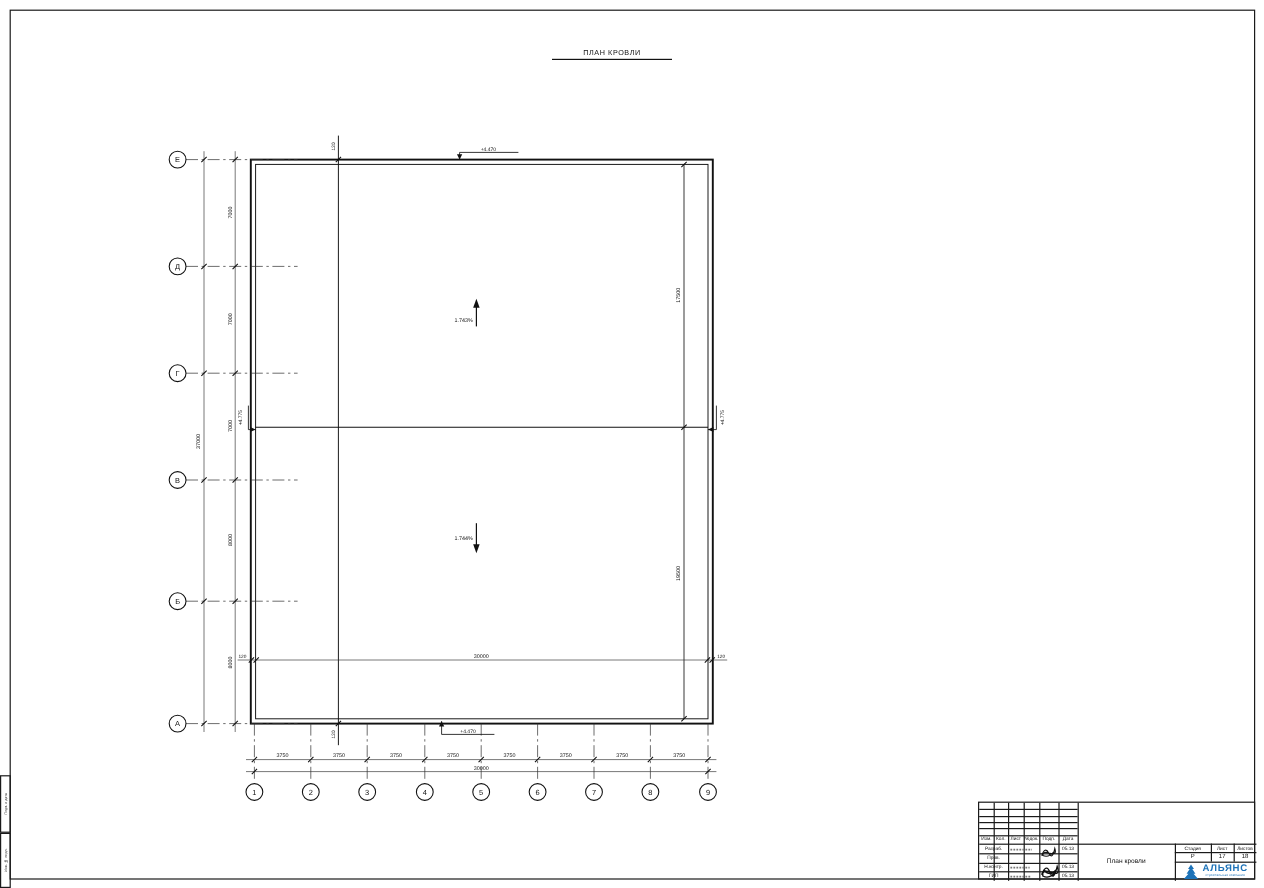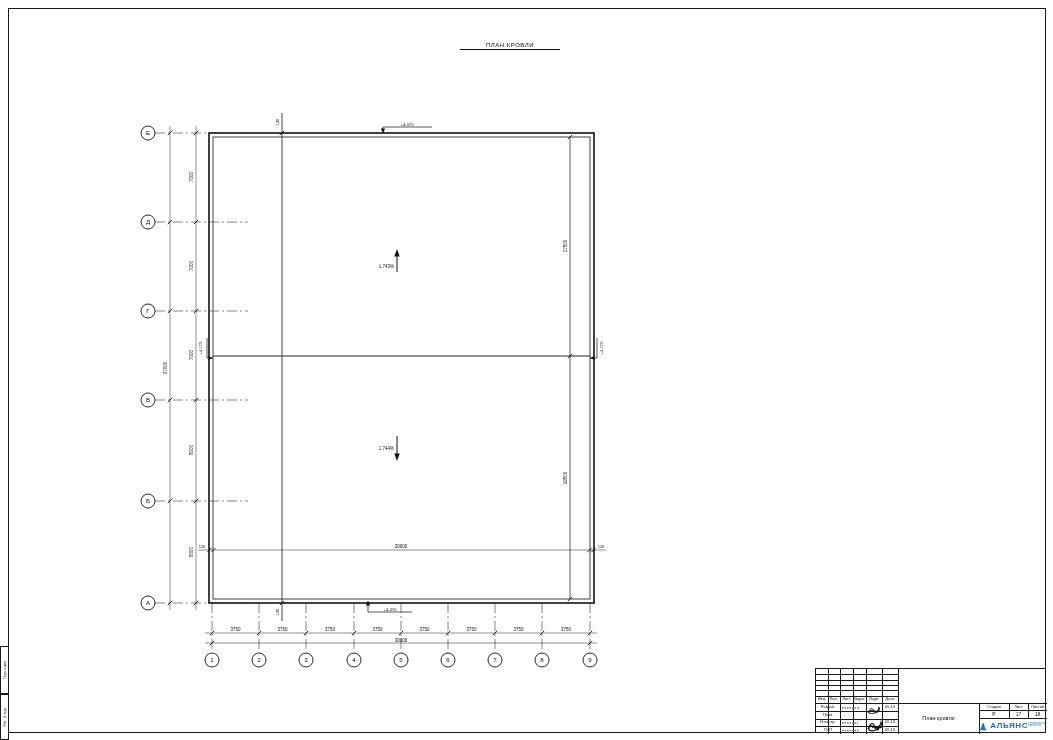--- a/index.html
+++ b/index.html
@@ -13,21 +13,21 @@
   .tb{position:absolute;left:815px;top:668px;width:231px;height:65px;border:1.4px solid #1a1a1a;
       box-sizing:border-box;font-size:4px;}
   .tb .vl,.tb .hl{position:absolute;background:#1a1a1a;}
   .tb .vl{width:0.7px;}
   .tb .hl{height:0.7px;}
   .tb .cell{position:absolute;display:flex;align-items:center;justify-content:center;
             text-align:center;line-height:1;}
   .tb .stval{font-size:5px;}
   .tb .doctitle{font-size:5.5px;}
   .logo{position:absolute;display:flex;align-items:center;justify-content:center;gap:3px;}
-  .logo .wordwrap{display:flex;flex-direction:row;line-height:1;}
+  .logo .wordwrap{display:flex;flex-direction:column;align-items:center;line-height:1;}
   .logo .word{font-weight:bold;font-size:8px;letter-spacing:.6px;}
   .logo .sub{font-size:2.6px;letter-spacing:.2px;margin-top:.5px;}
   
   .stamp{position:absolute;left:0;width:9px;border:.8px solid #1a1a1a;box-sizing:border-box;
          display:flex;align-items:center;justify-content:center;}
   .stamp span{writing-mode:vertical-rl;transform:rotate(180deg);font-size:3px;white-space:nowrap;color:#222;}
 </style>
 </head>
 <body>
 

